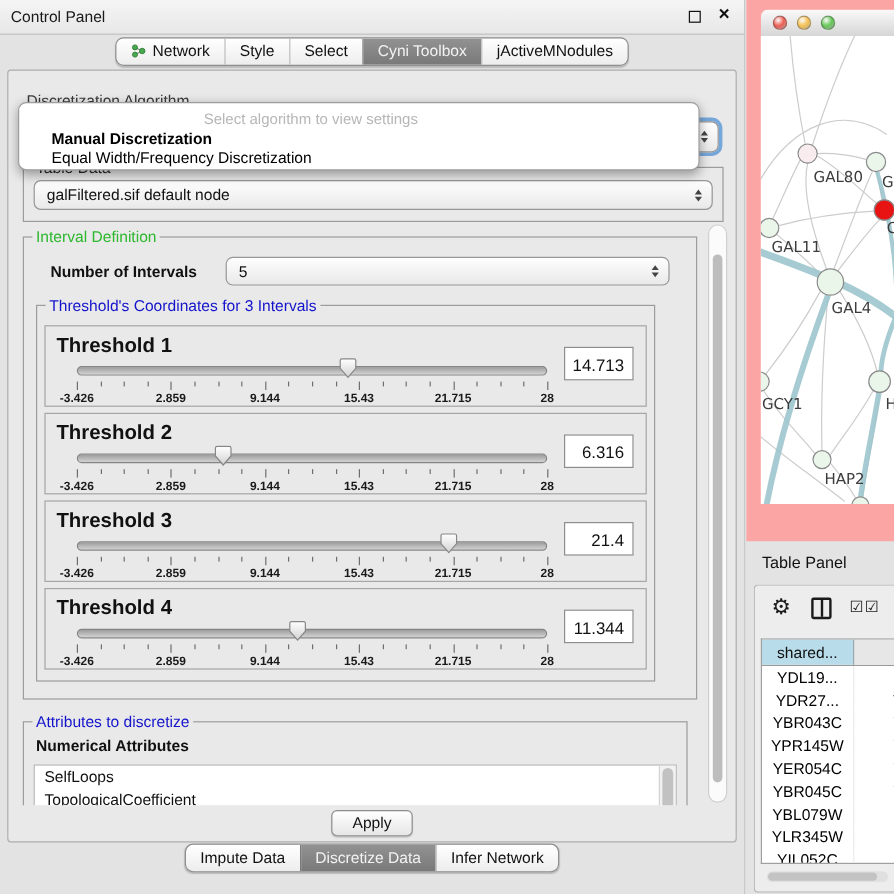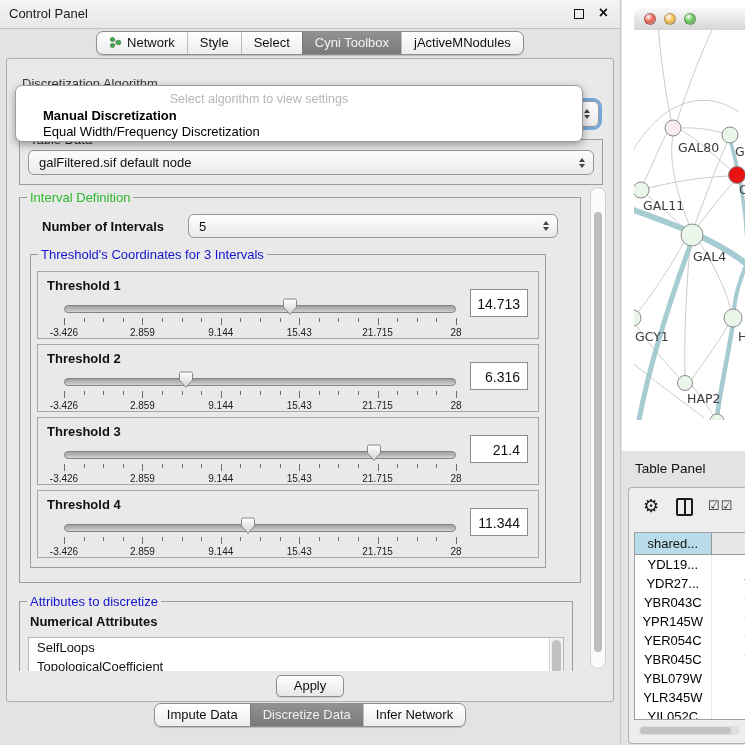--- a/index.html
+++ b/index.html
@@ -47,41 +47,41 @@
   #vscroll .vthumb{position:absolute;left:3px;top:24px;bottom:16px;width:8px;background:#bdbdbd;border-radius:5px;}
   .scroll-content{position:absolute;left:2px;right:22px;top:0;}
 
   #interval-group{margin:12px 4px 0 4px;padding:16px 8px 10px;}
   .niv-row{display:flex;align-items:center;padding-left:14px;}
   .niv-label{font-weight:bold;font-size:13px;width:146px;color:#111;}
   .niv-combo{flex:1;height:24px;margin-right:14px;}
 
   #thresholds-group{margin:16px 26px 4px 2px;padding:16px 6px 4px;}
   .threshold-box{position:relative;height:66px;border:1px solid #a6a6a6;background:#e9e9e9;margin-bottom:5px;}
-  .th-label{position:absolute;left:9px;top:6px;font-size:13px;font-weight:bold;color:#111;}
+  .th-label{position:absolute;left:9px;top:6px;font-size:17px;font-weight:bold;color:#111;}
   .slider{position:absolute;left:26px;right:82px;top:30px;height:32px;}
   .track{position:absolute;left:0;right:0;top:3px;height:6px;border:1px solid #858585;border-radius:4px;background:linear-gradient(#9d9d9d,#d2d2d2);}
   .tick{position:absolute;top:16px;width:1px;background:#6e6e6e;}
   .tick.minor{height:4px;} .tick.major{height:7px;}
-  .axis-label{position:absolute;top:25px;transform:translateX(-50%);font-size:10px;font-weight:normal;color:#1a1a1a;white-space:nowrap;}
+  .axis-label{position:absolute;top:25px;transform:translateX(-50%);font-size:10px;font-weight:bold;color:#1a1a1a;white-space:nowrap;}
   .thumb{position:absolute;top:-4px;width:15px;height:18px;transform:translateX(-50%);}
   .value-box{position:absolute;right:10px;top:17px;width:58px;height:28px;background:#fff;border:1px solid #8d8d8d;font-size:14px;color:#111;text-align:right;line-height:28px;padding-right:7px;box-sizing:border-box;}
 
   #attributes-group{margin:18px 12px 0 4px;padding:12px 8px 8px;}
   .num-attr-label{font-weight:bold;font-size:13px;margin:0 0 8px 2px;color:#111;}
   .attr-list{position:relative;height:74px;background:#fff;border:1px solid #b5b5b5;overflow:hidden;}
   .attr-item{font-size:13px;line-height:19px;padding-left:8px;color:#111;}
   .attr-scroll{position:absolute;right:0;top:0;bottom:0;width:13px;background:#f1f1f1;border-left:1px solid #d4d4d4;}
   .attr-thumb{position:absolute;left:2px;top:2px;width:9px;height:46px;background:#c2c2c2;border-radius:5px;}
 
   #apply-row{position:absolute;left:0;right:0;top:612px;height:30px;display:flex;justify-content:center;align-items:center;}
   .apply-btn{width:66px;height:20px;border:1px solid #8d8d8d;border-radius:5px;background:linear-gradient(#ffffff,#e6e6e6);font-size:13px;text-align:center;line-height:19px;color:#111;box-shadow:0 1px 1px rgba(0,0,0,.12);}
 
   
-  #network-window{position:absolute;left:622px;top:0;width:123px;height:451px;background:#ffffff;}
+  #network-window{position:absolute;left:622px;top:0;width:123px;height:451px;background:#fca5a5;}
   #mac-titlebar{position:absolute;left:12px;top:8px;right:0;height:22px;background:linear-gradient(#f9f9f9,#d6d6d6);border-bottom:1px solid #a9a9a9;border-top-left-radius:6px;}
   .light{position:absolute;top:5px;width:12px;height:12px;border-radius:50%;border:1px solid rgba(0,0,0,.25);box-sizing:border-box;}
   #net-canvas{position:absolute;left:12px;top:30px;right:0;bottom:31px;background:#fff;overflow:hidden;}
 
   #table-panel-title{position:absolute;left:620px;top:452px;width:125px;height:32px;}
   #table-panel-title span{position:absolute;left:15px;top:9px;font-size:13.5px;color:#111;}
 
   #table-widget{position:absolute;left:628px;top:487px;width:117px;height:255px;background:#ededed;border:1px solid #b1b1b1;border-right:none;border-radius:4px 0 0 4px;overflow:hidden;}
   .gear-icon{position:absolute;left:14px;top:7px;font-size:18px;color:#1a1a1a;}
   .col-icon{position:absolute;left:47px;top:10px;width:13px;height:14px;border:2px solid #1a1a1a;border-radius:2px;}

